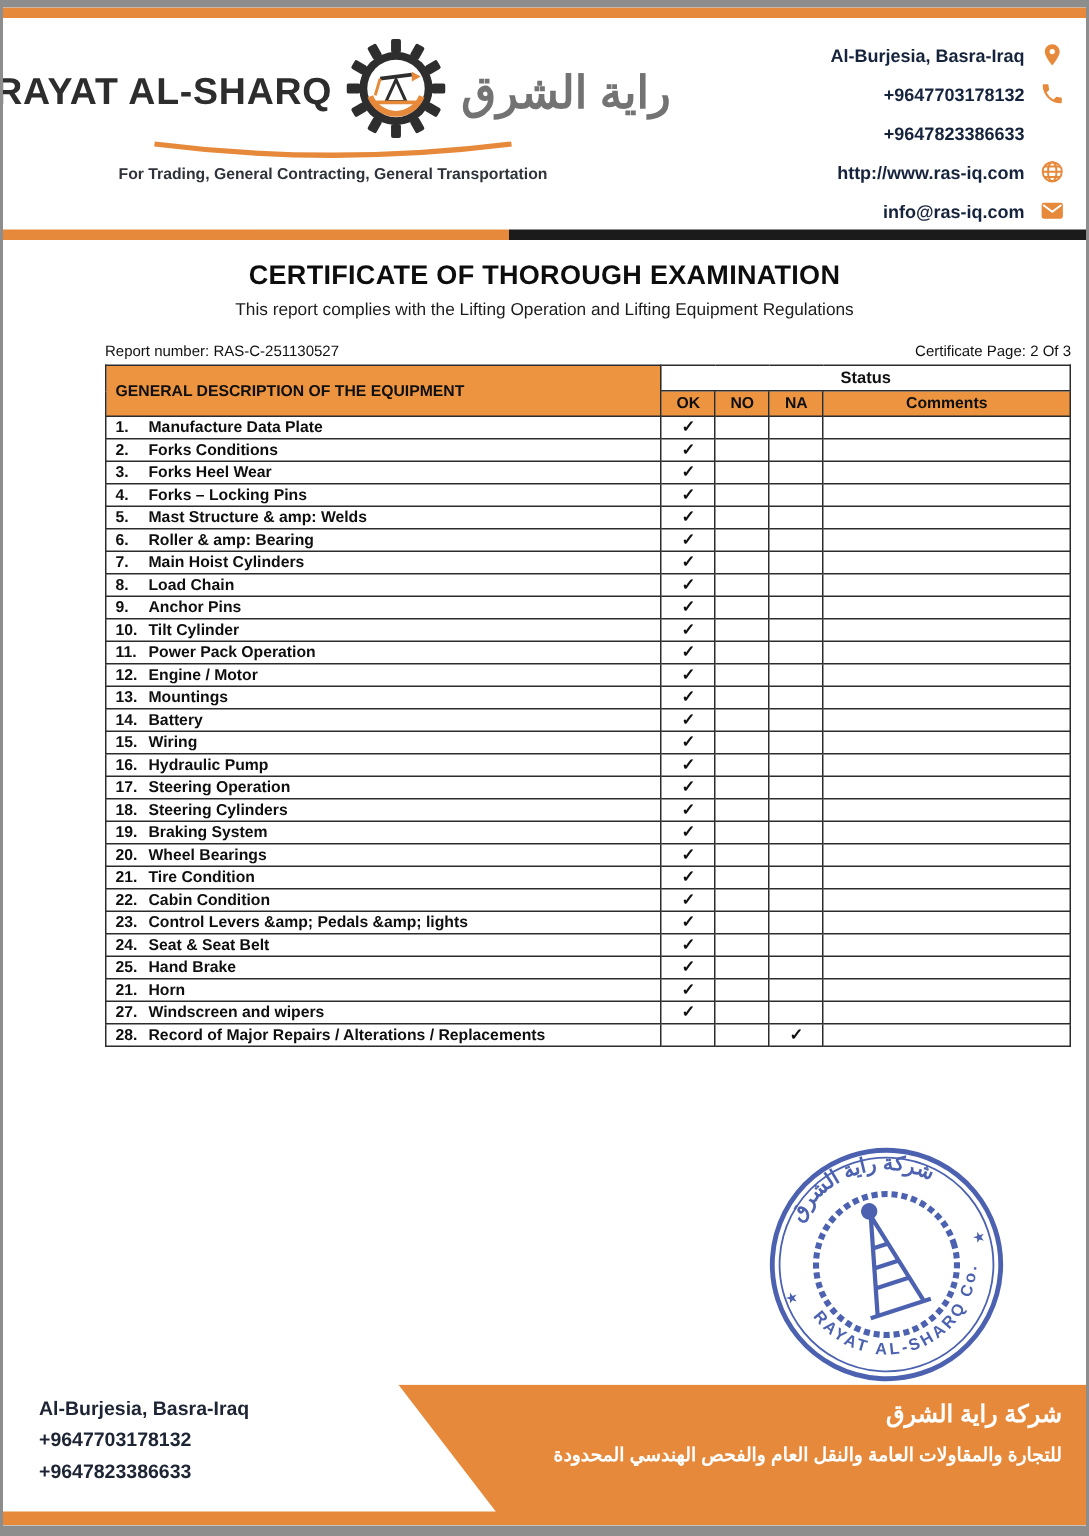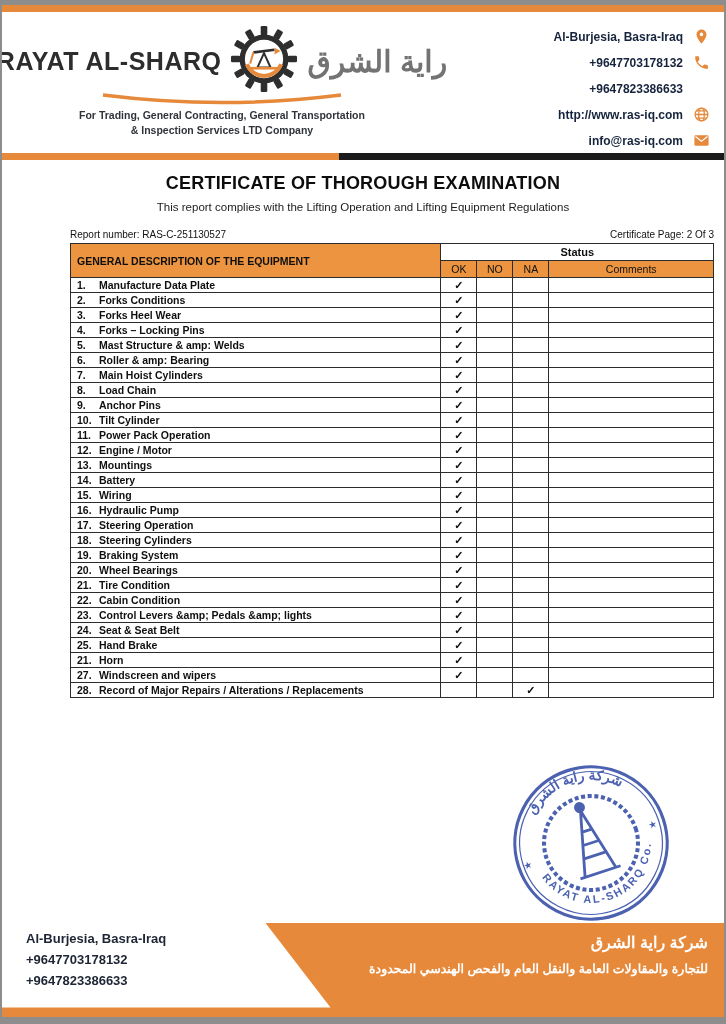--- a/index.html
+++ b/index.html
@@ -31,21 +31,21 @@
   .title-block{text-align:center;margin-top:13px;}
   .title{font-size:18px;font-weight:700;color:#0d0d0d;letter-spacing:.2px;}
   .subtitle{font-size:11.5px;margin-top:7px;color:#1c1c1c;}
   
   .meta-row{display:flex;justify-content:space-between;margin:16px 10px 3px 68px;font-size:10px;color:#111;}
   
   table{border-collapse:collapse;width:calc(100% - 78px);margin-left:68px;table-layout:fixed;}
   td{border:1px solid #2c2c2c;color:#0f0f0f;}
   .desc-head{background:var(--table-head);font-weight:700;font-size:10.5px;padding:3px 6px;}
   .status-head{font-weight:700;font-size:11px;text-align:center;padding:2px 0;background:#fff;}
-  .col-head{background:var(--table-head);font-weight:400;font-size:10.5px;text-align:center;padding:2px 0;}
+  .col-head{background:var(--table-head);font-weight:700;font-size:10.5px;text-align:center;padding:2px 0;}
   .desc-cell{font-weight:700;font-size:10.5px;padding:1px 6px;height:15px;white-space:nowrap;overflow:hidden;}
   .row-num{display:inline-block;min-width:22px;}
   .check-cell{text-align:center;font-weight:700;font-size:11px;padding:0;line-height:1;}
   
   .stamp{position:absolute;top:757px;right:52px;width:162px;height:162px;transform:rotate(-18deg);opacity:.83;}
   
   .footer{position:absolute;left:0;right:0;bottom:0;height:94px;}
   .footer-shape{position:absolute;inset:0;background:var(--accent);clip-path:polygon(36.5% 0,100% 0,100% 100%,0 100%,0 90%,45.5% 90%);}
   .footer-left{position:absolute;left:24px;top:8px;display:flex;flex-direction:column;gap:6px;font-size:13px;font-weight:700;color:var(--footer-text);}
   .footer-right{position:absolute;right:16px;top:10px;text-align:right;color:#fff;direction:rtl;}
@@ -90,21 +90,20 @@
             </g>
           </svg>
         </span>
         <span class="logo-ar" dir="rtl">راية الشرق</span>
       </div>
       <svg class="logo-swoosh" width="250" height="14" viewBox="0 0 250 14">
         <path d="M6 3 Q 125 18 244 3" stroke="var(--accent)" stroke-width="3.5" fill="none"></path>
       </svg>
       <div class="tagline">
         <div>For Trading, General Contracting, General Transportation</div>
-        <div>&amp; Inspection Services LTD Company</div>
       </div>
     </div>
     <div class="contacts" id="contacts">
         <div class="contact-line">
           <span>Al-Burjesia, Basra-Iraq</span>
           <span class="contact-icon">
             <svg viewBox="0 0 24 24">
               <path fill="currentColor" d="M12 2C8.13 2 5 5.13 5 9c0 5.25 7 13 7 13s7-7.75 7-13c0-3.87-3.13-7-7-7zm0 9.5A2.5 2.5 0 1 1 12 6.5a2.5 2.5 0 0 1 0 5z"></path>
             </svg>
           </span>

